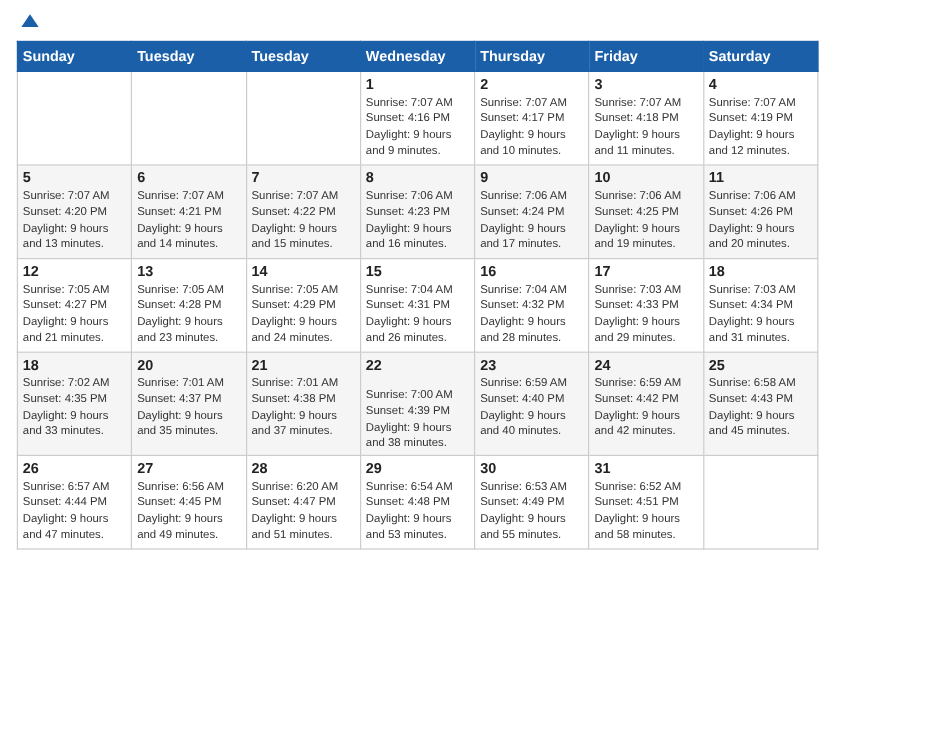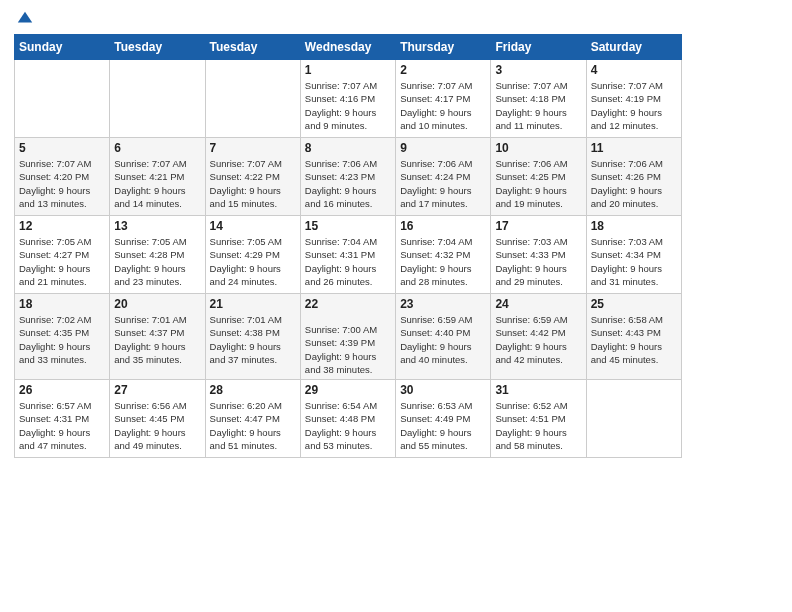--- a/index.html
+++ b/index.html
@@ -311,21 +311,21 @@
             <div class="day-info" style="white-space: pre-line;">Sunrise: 6:58 AM
 Sunset: 4:43 PM
 Daylight: 9 hours
 and 45 minutes.</div>
           </td>
         </tr>
         <tr>
           <td>
             <div class="day-num">26</div>
             <div class="day-info" style="white-space: pre-line;">Sunrise: 6:57 AM
-Sunset: 4:31 PM
+Sunset: 4:44 PM
 Daylight: 9 hours
 and 47 minutes.</div>
           </td>
           <td>
             <div class="day-num">27</div>
             <div class="day-info" style="white-space: pre-line;">Sunrise: 6:56 AM
 Sunset: 4:45 PM
 Daylight: 9 hours
 and 49 minutes.</div>
           </td>

